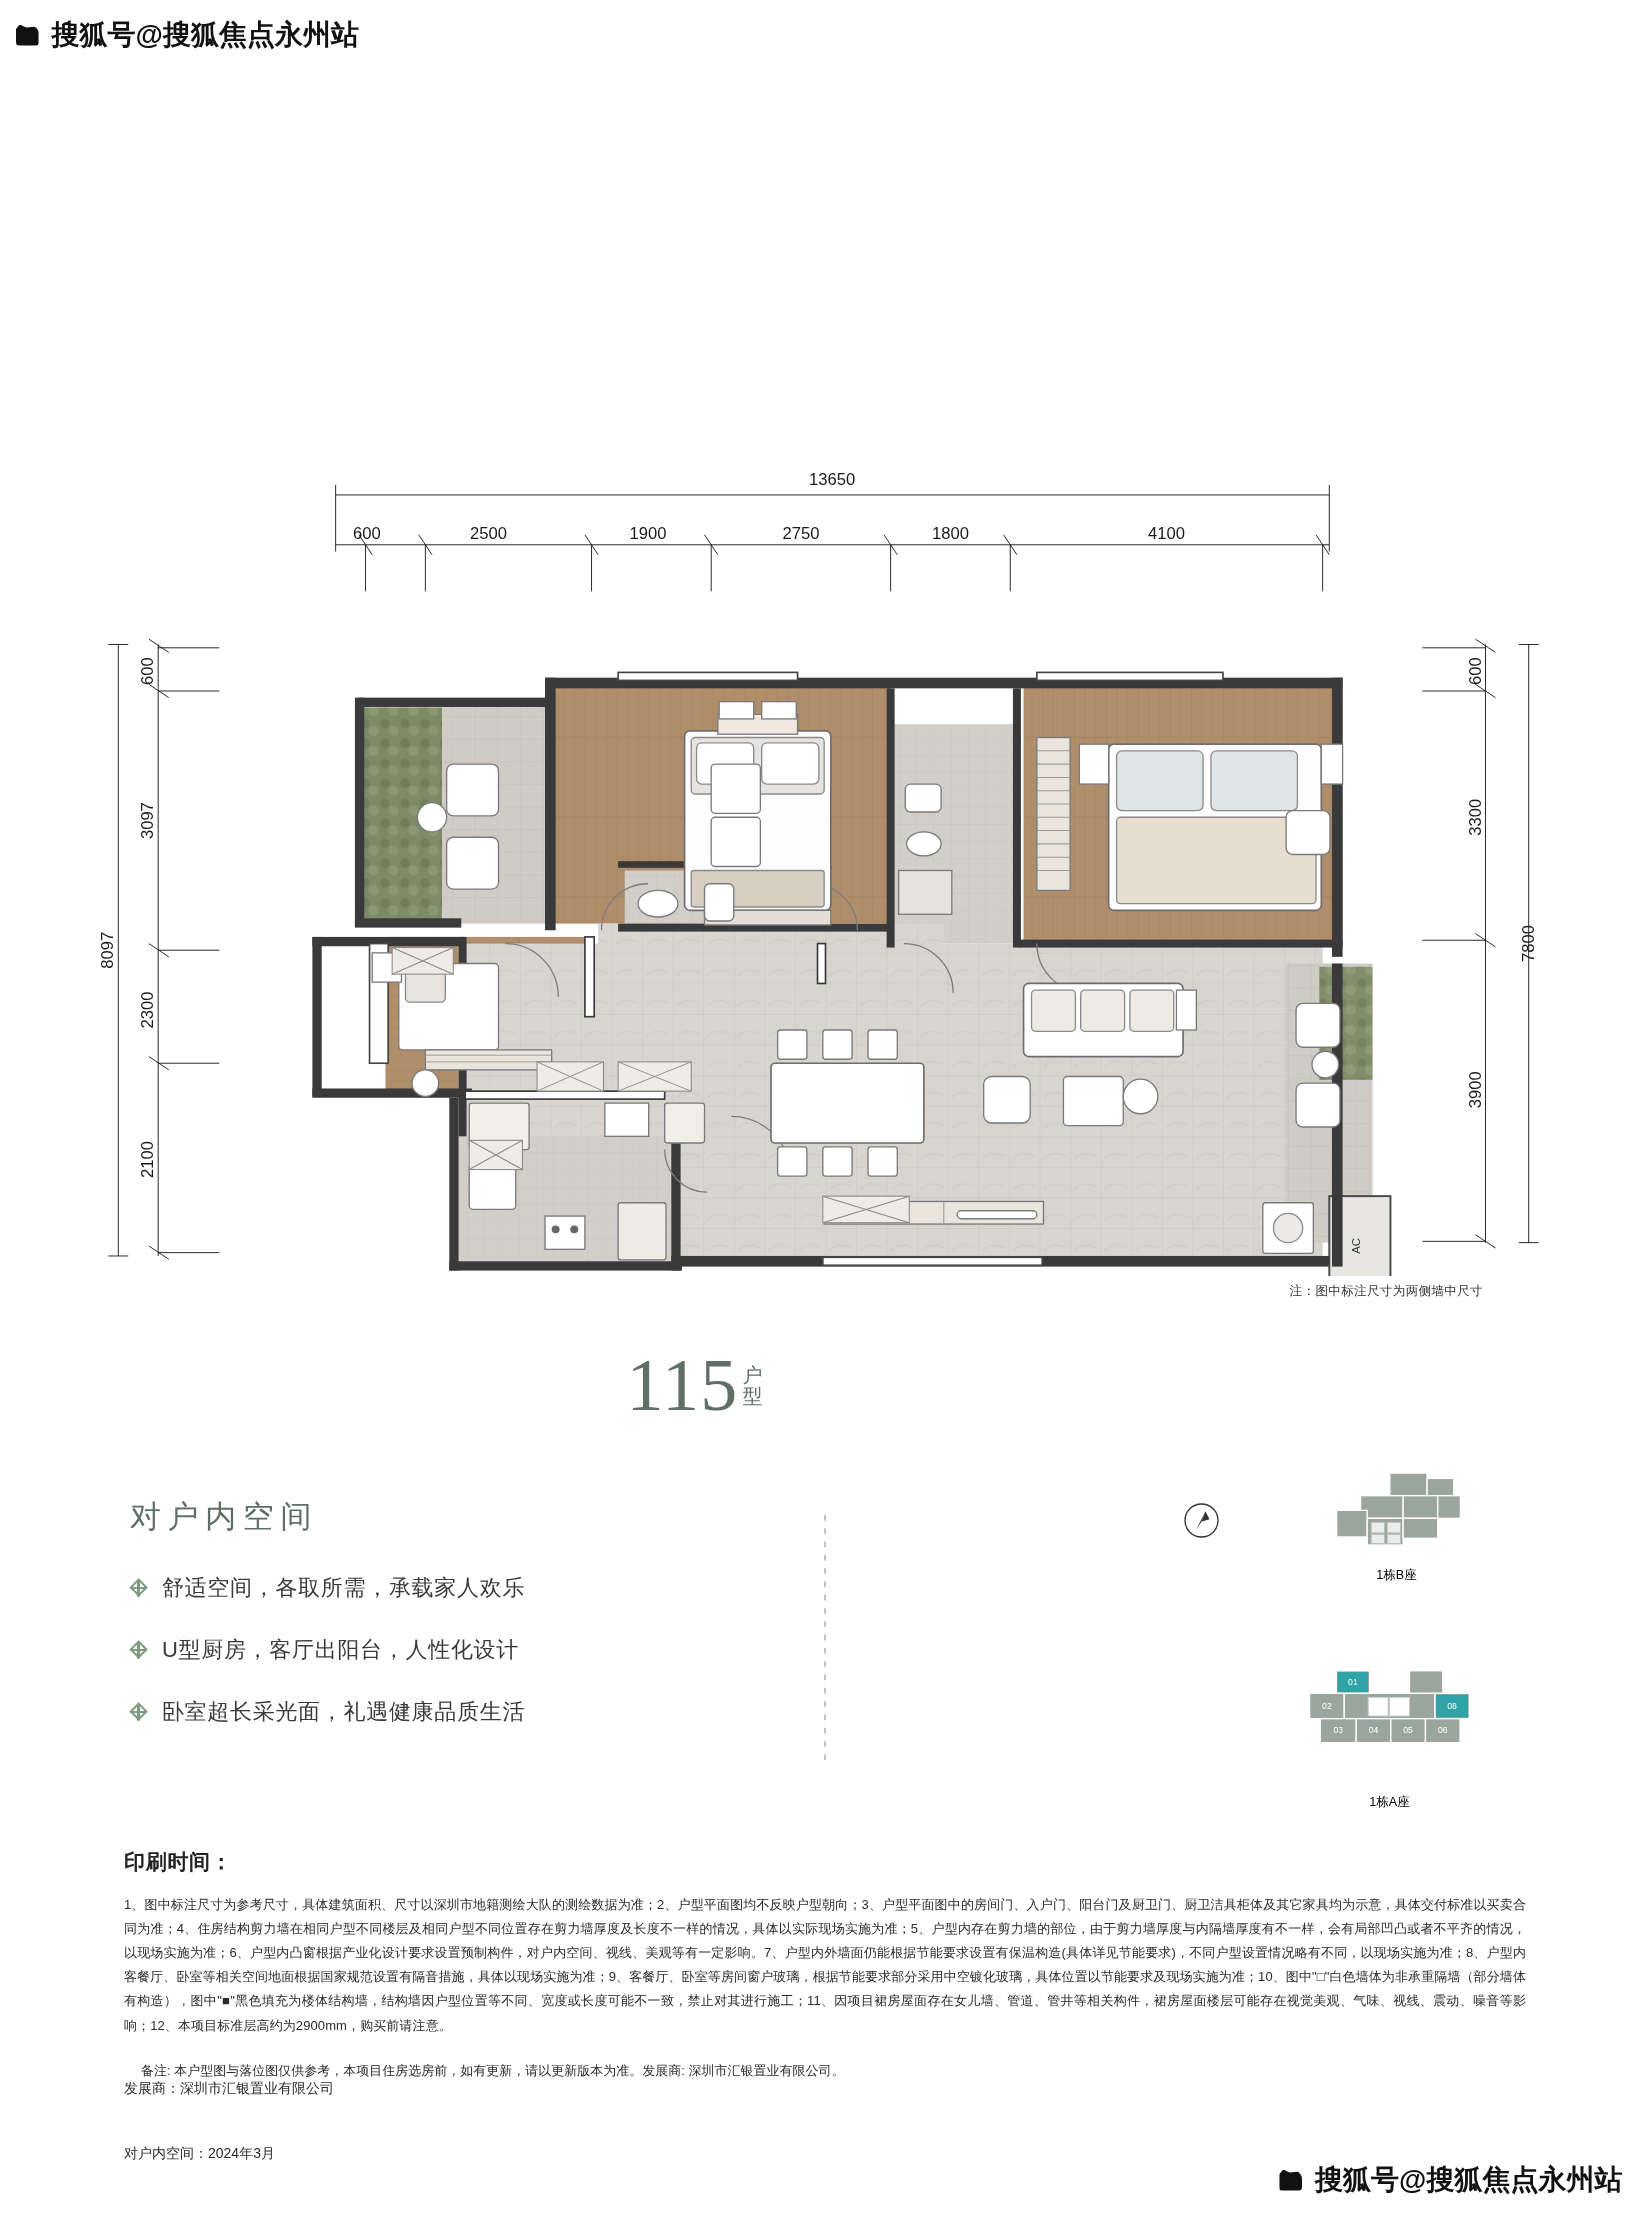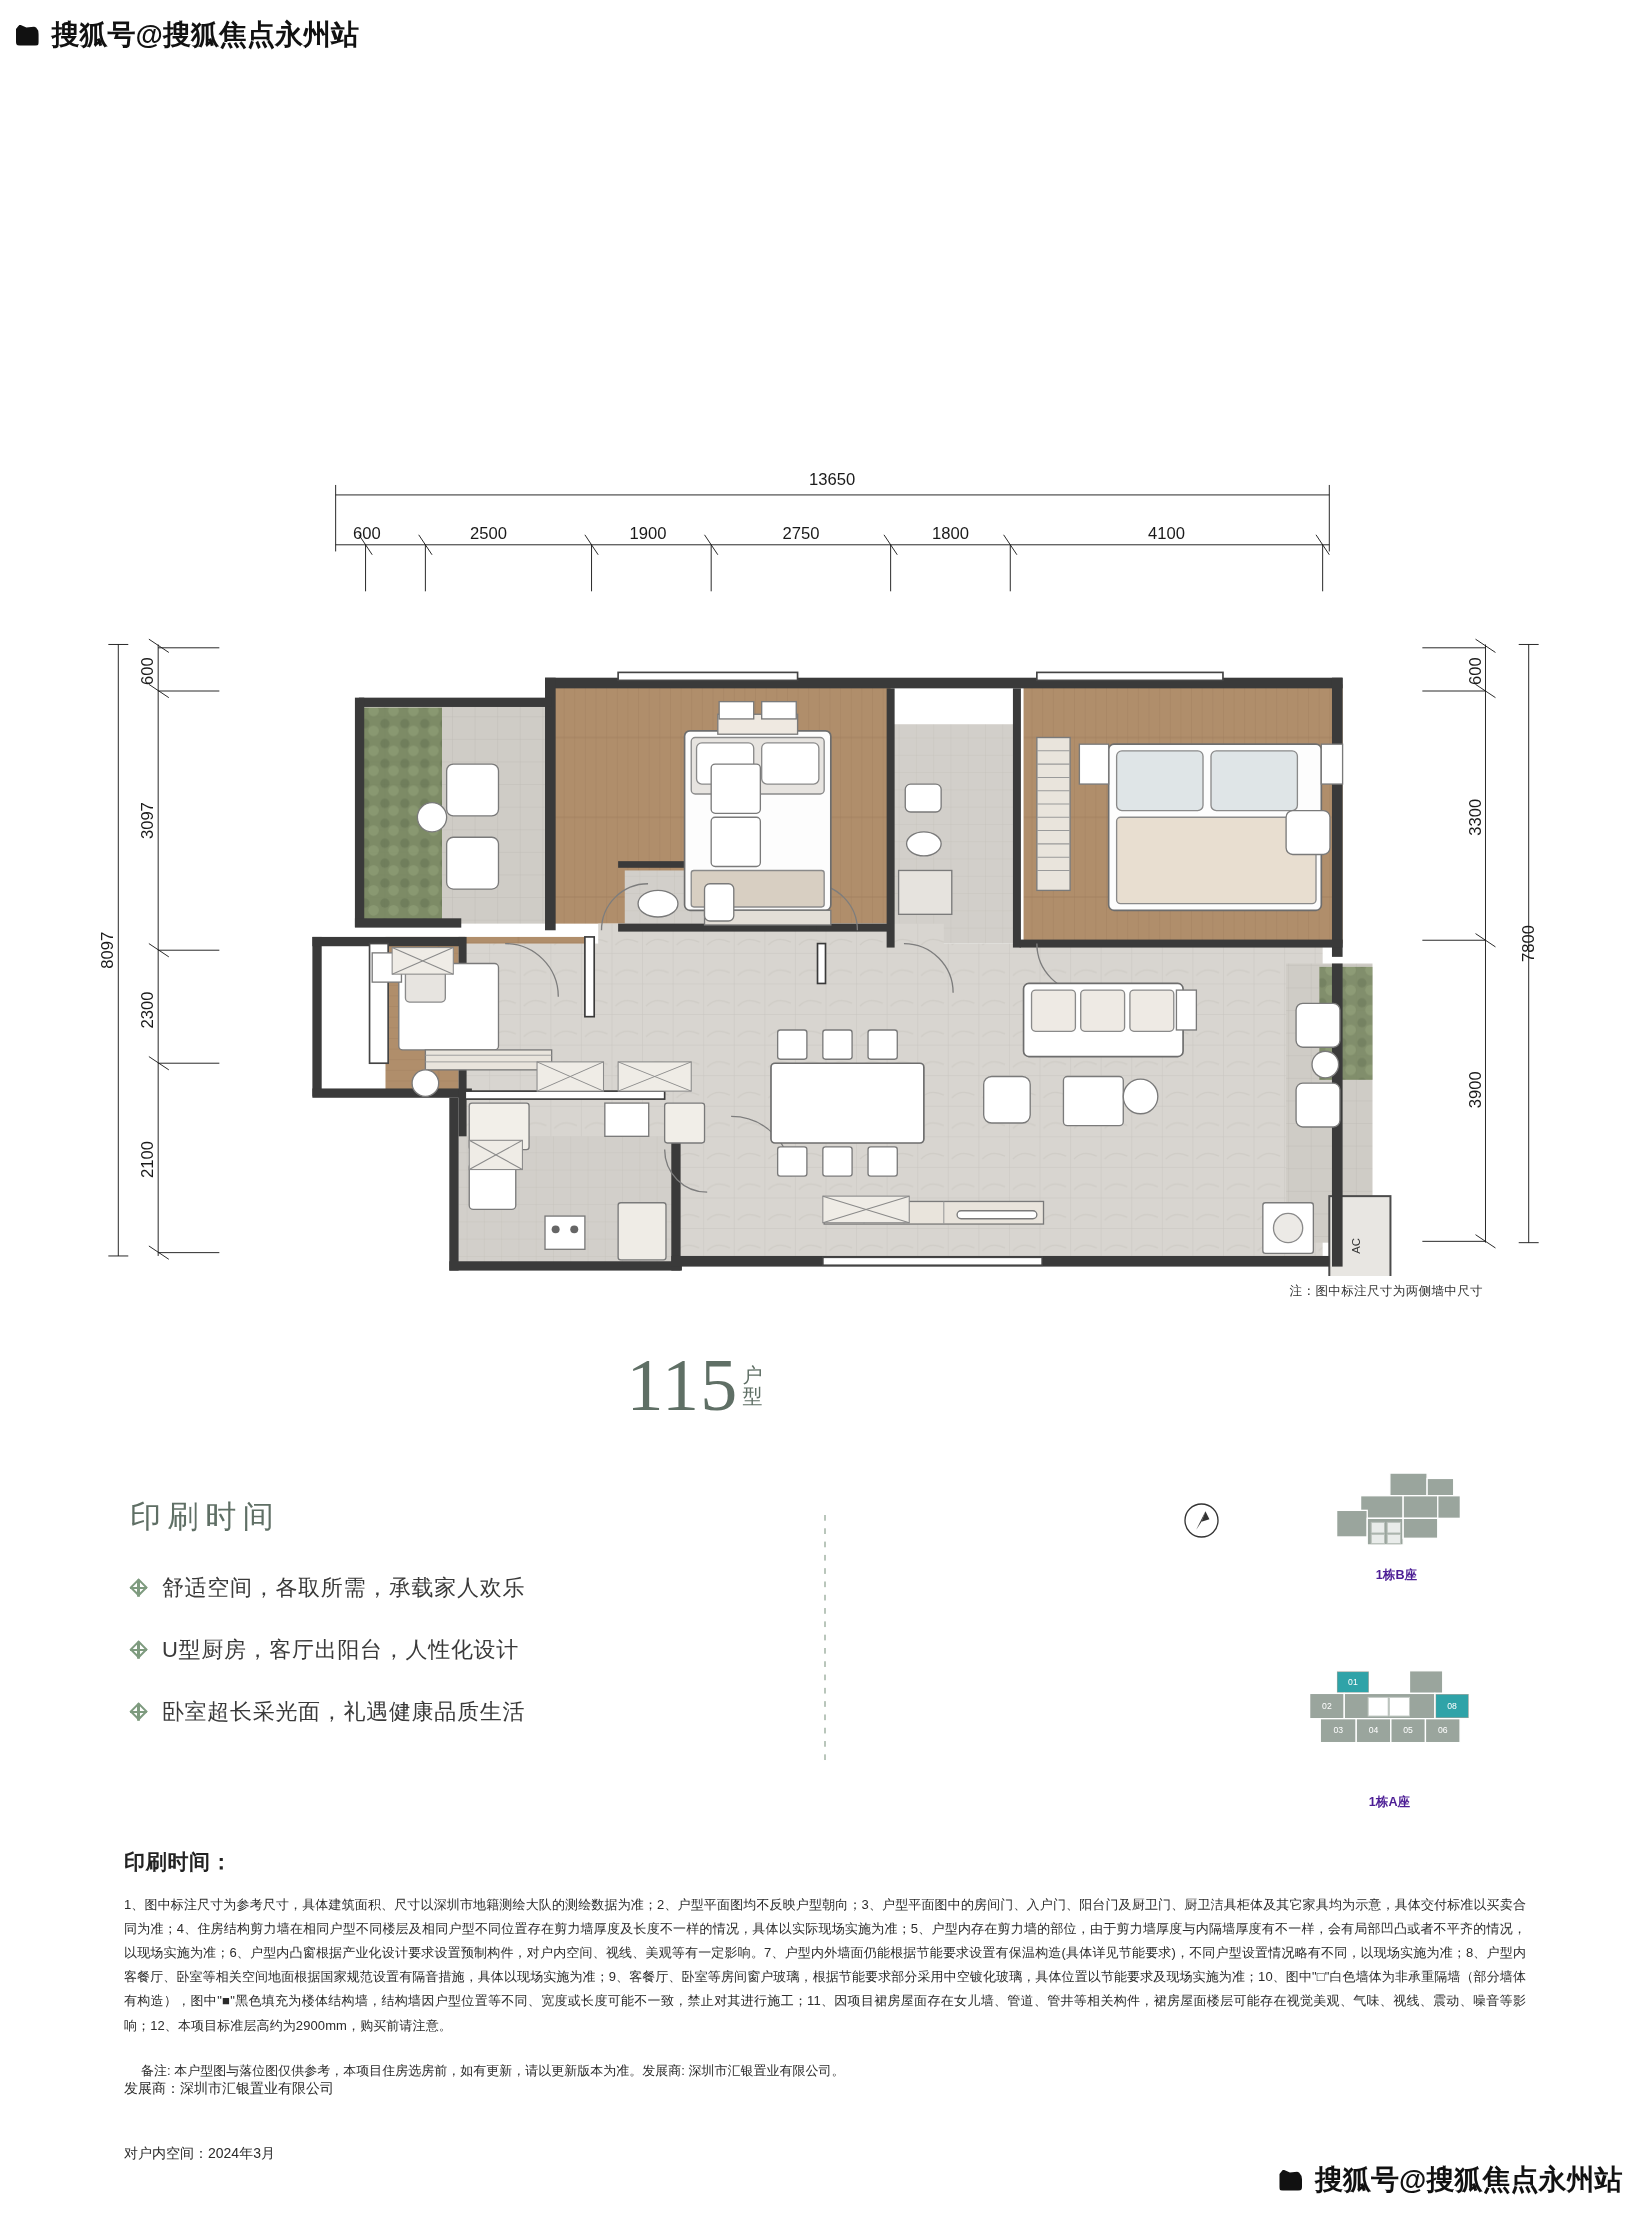--- a/index.html
+++ b/index.html
@@ -158,22 +158,21 @@
     position: absolute;
     left: 13.3px;
     top: 33px;
     width: 37px; height: 37px;
   }
   .kp-label {
     position: absolute;
     width: 100%;
     text-align: center;
     font-size: 12.6px;
-    color: #4c1d95;
-    font-weight: bold;
+    color: #000000;
   }
   .kp-b { left: 140px; top: 0; width: 173px; }
   .kp-b .kp-label { top: 98px; }
   .kp-a { left: 113px; top: 199px; width: 213px; }
   .kp-a .kp-label { top: 126px; }
 
   
   .tips {
     position: absolute;
     left: 124px;
@@ -599,21 +598,21 @@
 </svg>
 </div>
 
 <div class="plan-note">注：图中标注尺寸为两侧墙中尺寸</div>
 
 <div class="title-block">
   <span class="num">115</span><span class="suffix"><span>户</span><br><span>型</span></span>
 </div>
 
 <div class="appr">
-  <h2>印刷时间</h2>
+  <h2>对户内空间</h2>
   <ul>
     <li>
       <span class="bullet-icon">
           <span></span>
         </span>
       <span>舒适空间，各取所需，承载家人欢乐</span>
     </li>
     <li>
       <span class="bullet-icon">
           <span></span>

